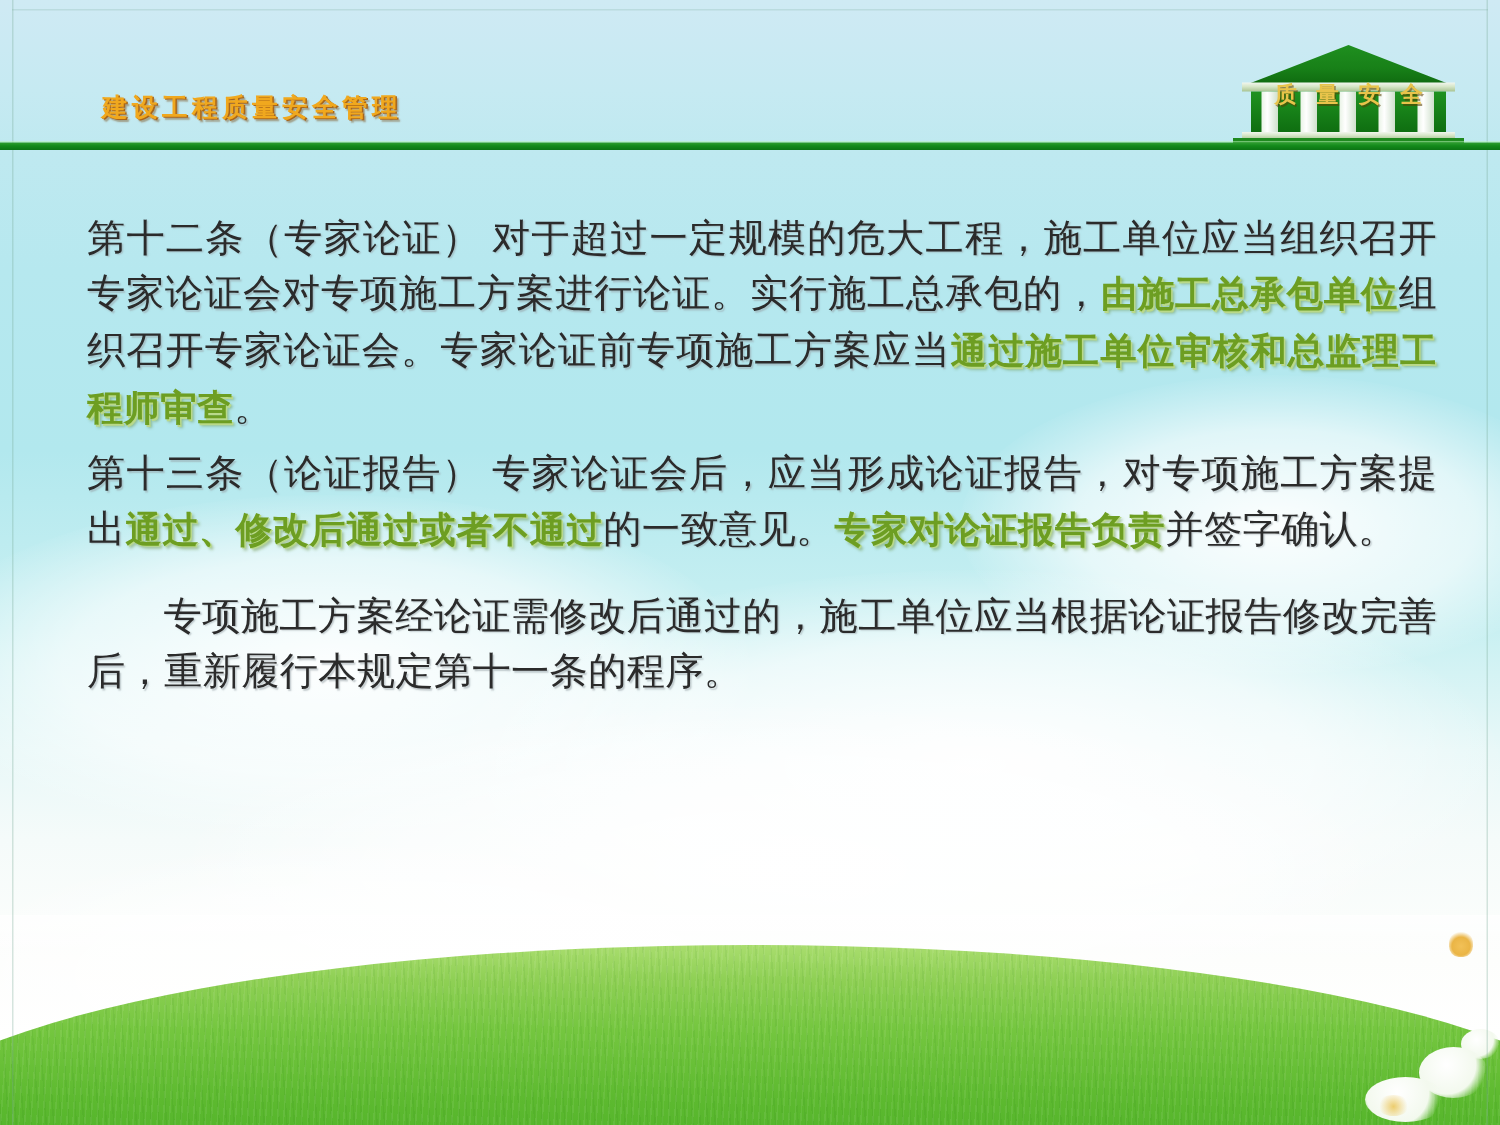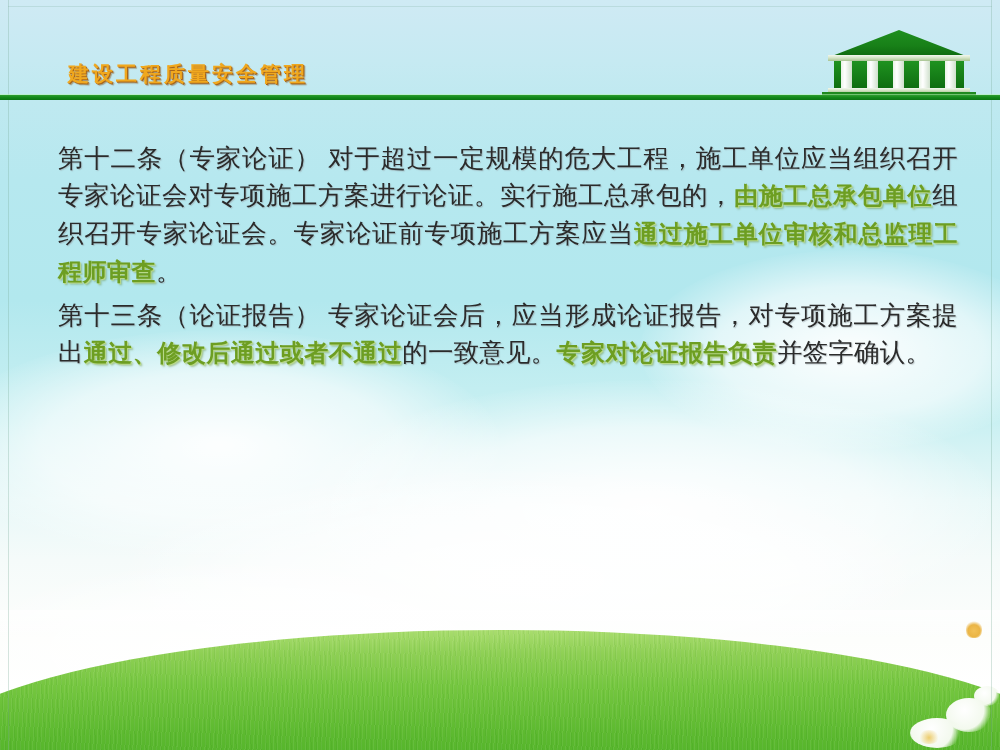--- a/index.html
+++ b/index.html
@@ -141,21 +141,21 @@
   .header {
     position: absolute;
     left: 0; right: 0; top: 0;
     height: 104px;
   }
   .header-title {
     position: absolute;
     left: 68px;
     top: 60px;
     font-family: "DejaVu Sans", "Liberation Sans", sans-serif;
-    font-size: 21px;
+    font-size: 17px;
     font-weight: bold;
     letter-spacing: 3px;
     color: #f0a81e;
     text-shadow:
        1px 1px 0 #a8651a,
        2px 2px 1px rgba(120,70,15,0.45);
     white-space: nowrap;
   }
   .header-rule {
     position: absolute;
@@ -294,26 +294,28 @@
         <rect x="27" y="35" width="11" height="28" fill="url(#gCol)"></rect>
         <rect x="53" y="35" width="11" height="28" fill="url(#gCol)"></rect>
         <rect x="79" y="35" width="11" height="28" fill="url(#gCol)"></rect>
         <rect x="105" y="35" width="11" height="28" fill="url(#gCol)"></rect>
         <rect x="131" y="35" width="11" height="28" fill="url(#gCol)"></rect>
 
         <rect x="14" y="62" width="142" height="5" fill="url(#gBase)"></rect>
         <rect x="8" y="66" width="154" height="5" fill="#1f8a1f"></rect>
         <rect x="8" y="70" width="154" height="3" fill="#cfe3bd"></rect>
       </svg>
+      <div class="logo-text">质量安全</div>
     </div>
 
     <div class="header-title">建设工程质量安全管理</div>
 
     <div class="header-rule-hi"></div>
     <div class="header-rule"></div>
   </div>
 
   <div class="content">
     <div class="para p1"><span>第十二条（专家论证） 对于超过一定规模的危大工程，施工单位应当组织召开专家论证会对专项施工方案进行论证。实行施工总承包的，</span><span class="hl">由施工总承包单位</span><span>组织召开专家论证会。专家论证前专项施工方案应当</span><span class="hl">通过施工单位审核和总监理工程师审查</span><span>。</span></div>
     <div class="para p3"><span>第十三条（论证报告） 专家论证会后，应当形成论证报告，对专项施工方案提出</span><span class="hl">通过、修改后通过或者不通过</span><span>的一致意见。</span><span class="hl">专家对论证报告负责</span><span>并签字确认。</span></div>
+    <div class="para p4 indent"><span>专项施工方案经论证需修改后通过的，施工单位应当根据论证报告修改完善后，重新履行本规定第十一条的程序。</span></div>
   </div>
 
 </div>
 
 </body></html>

